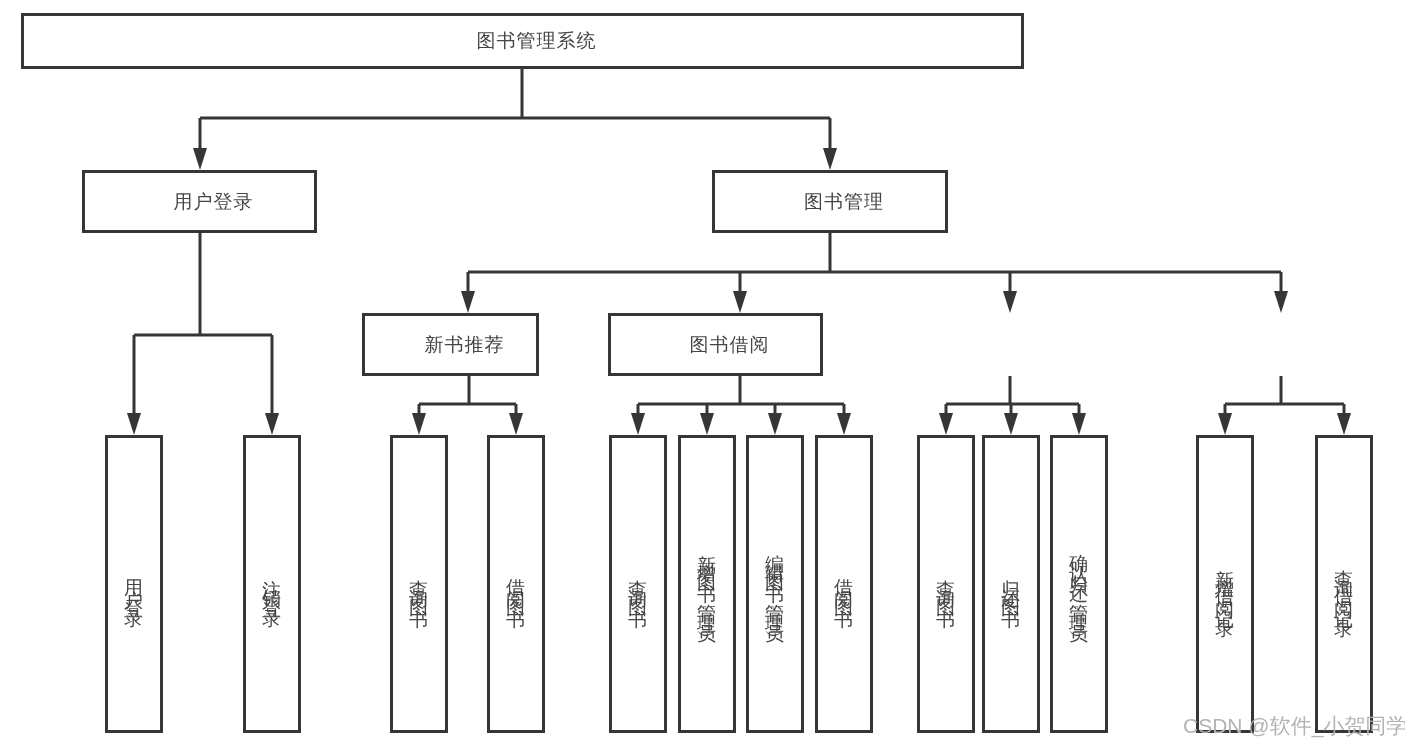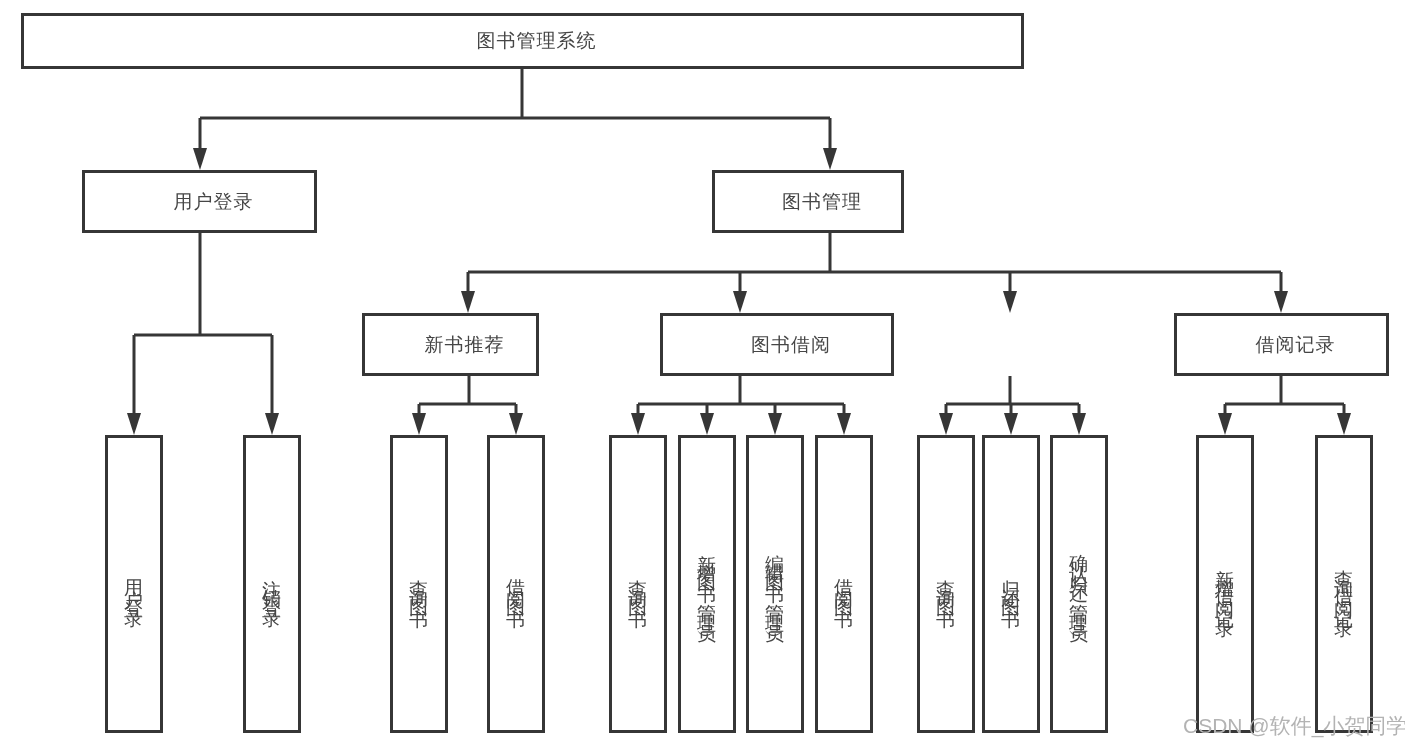--- a/index.html
+++ b/index.html
@@ -89,32 +89,29 @@
     <polygon points="1337,413 1351,413 1344,435"></polygon>
   </svg>
 
   <div class="hbox" style="left:21px;top:13px;width:1003px;height:56px">
     <span>图书管理系统</span>
   </div>
 
   <div class="hbox" style="left:82px;top:170px;width:235px;height:63px">
     <span>用户登录</span>
   </div>
-  <div class="hbox" style="left:712px;top:170px;width:192px;height:63px">
+  <div class="hbox" style="left:712px;top:170px;width:236px;height:63px">
     <span>图书管理</span>
   </div>
 
   <div class="hbox" style="left:362px;top:313px;width:177px;height:63px">
     <span>新书推荐</span>
   </div>
-  <div class="hbox" style="left:660px;top:313px;width:234px;height:63px">
+  <div class="hbox" style="left:608px;top:313px;width:215px;height:63px">
     <span>图书借阅</span>
-  </div>
-  <div class="hbox" style="left:1174px;top:313px;width:215px;height:63px">
-    <span>借阅记录</span>
   </div>
 
   <div class="vbox" style="left:105px">
     <span>用户登录</span>
   </div>
   <div class="vbox" style="left:243px">
     <span>注销登录</span>
   </div>
 
   <div class="vbox" style="left:390px">

